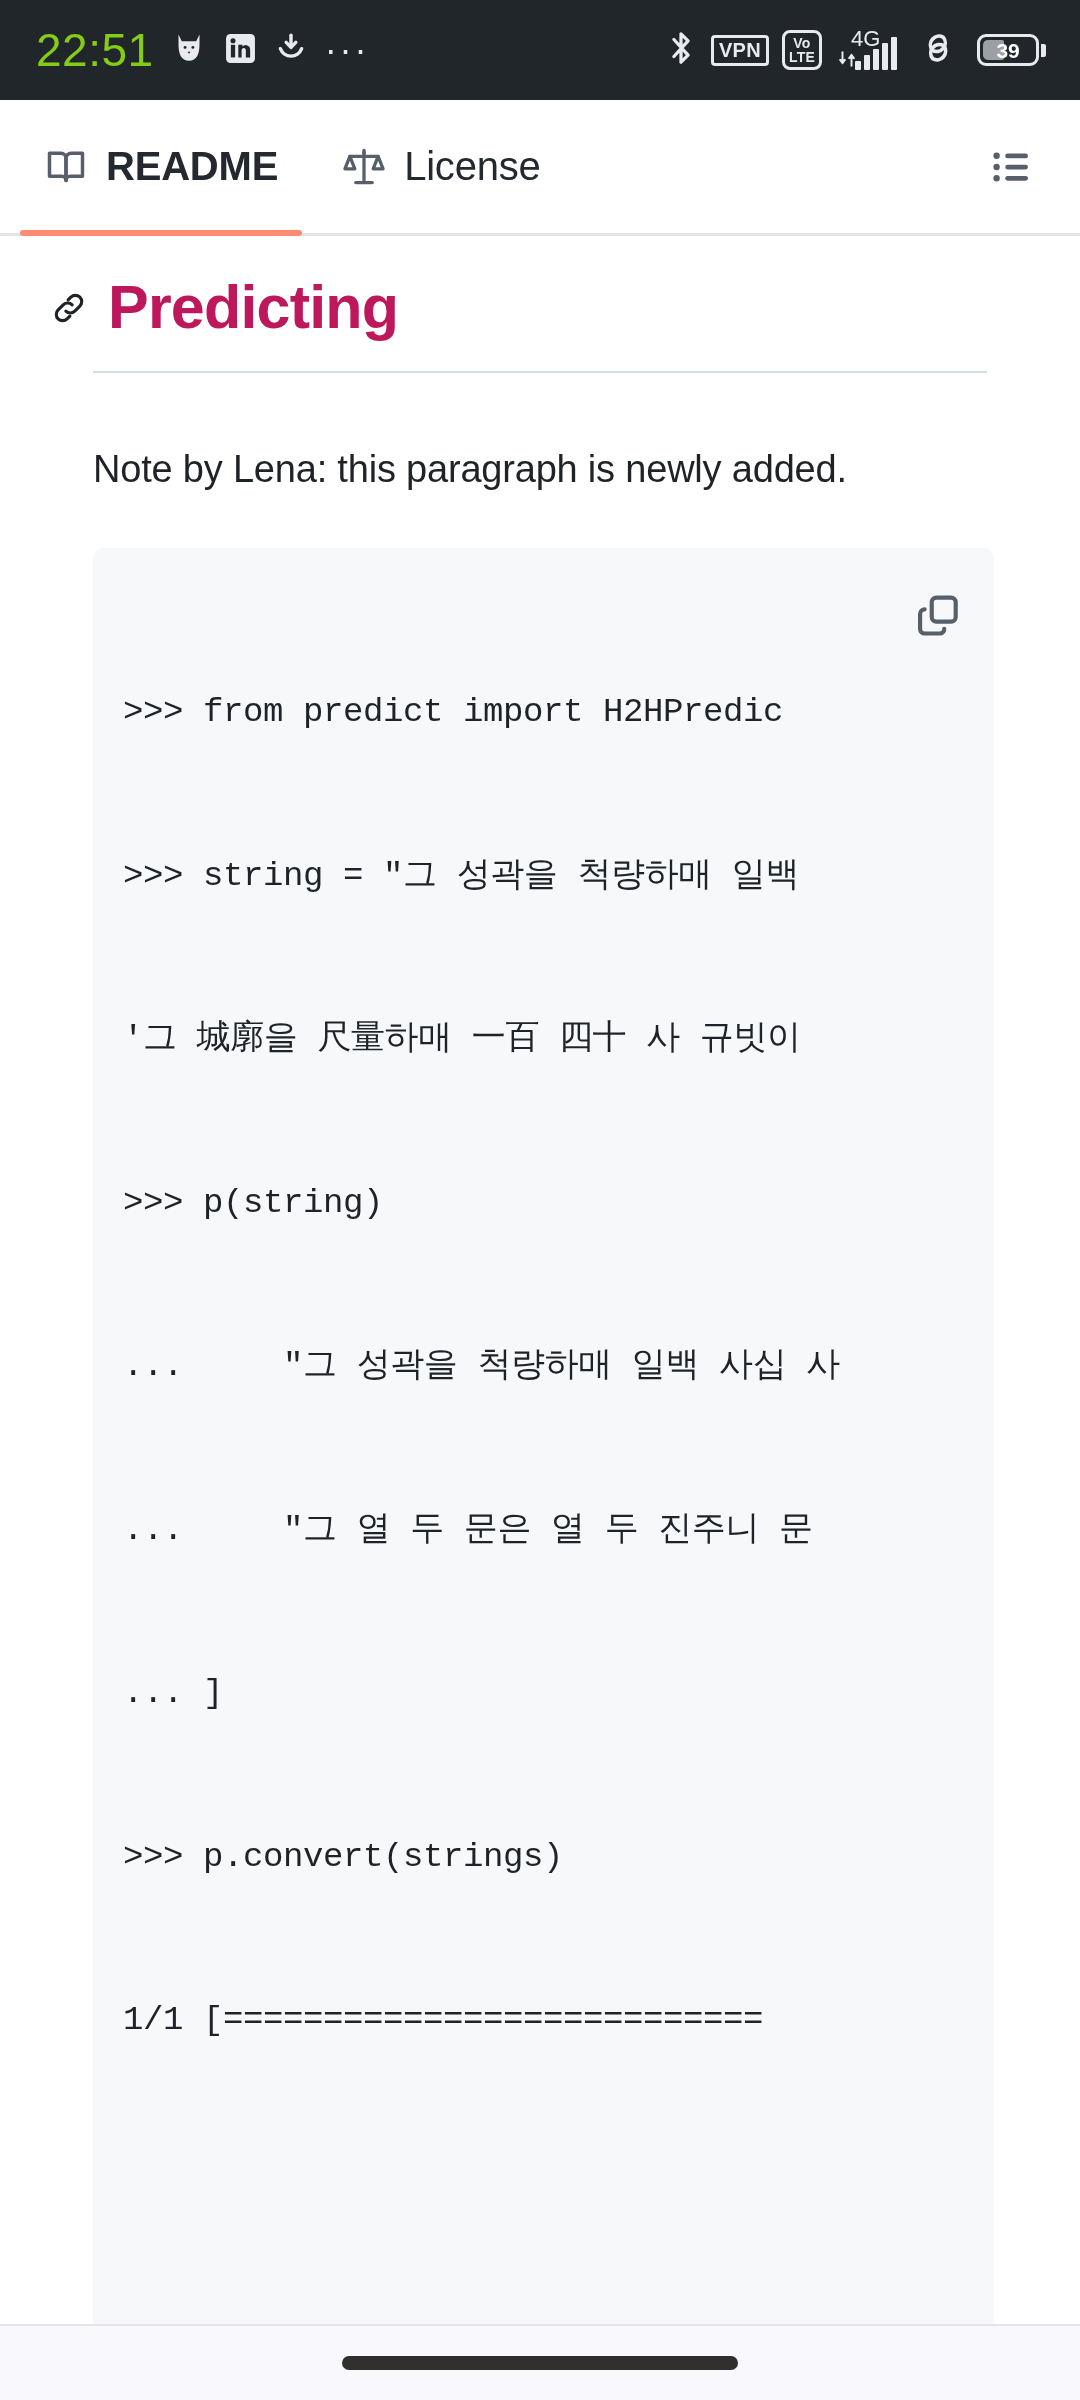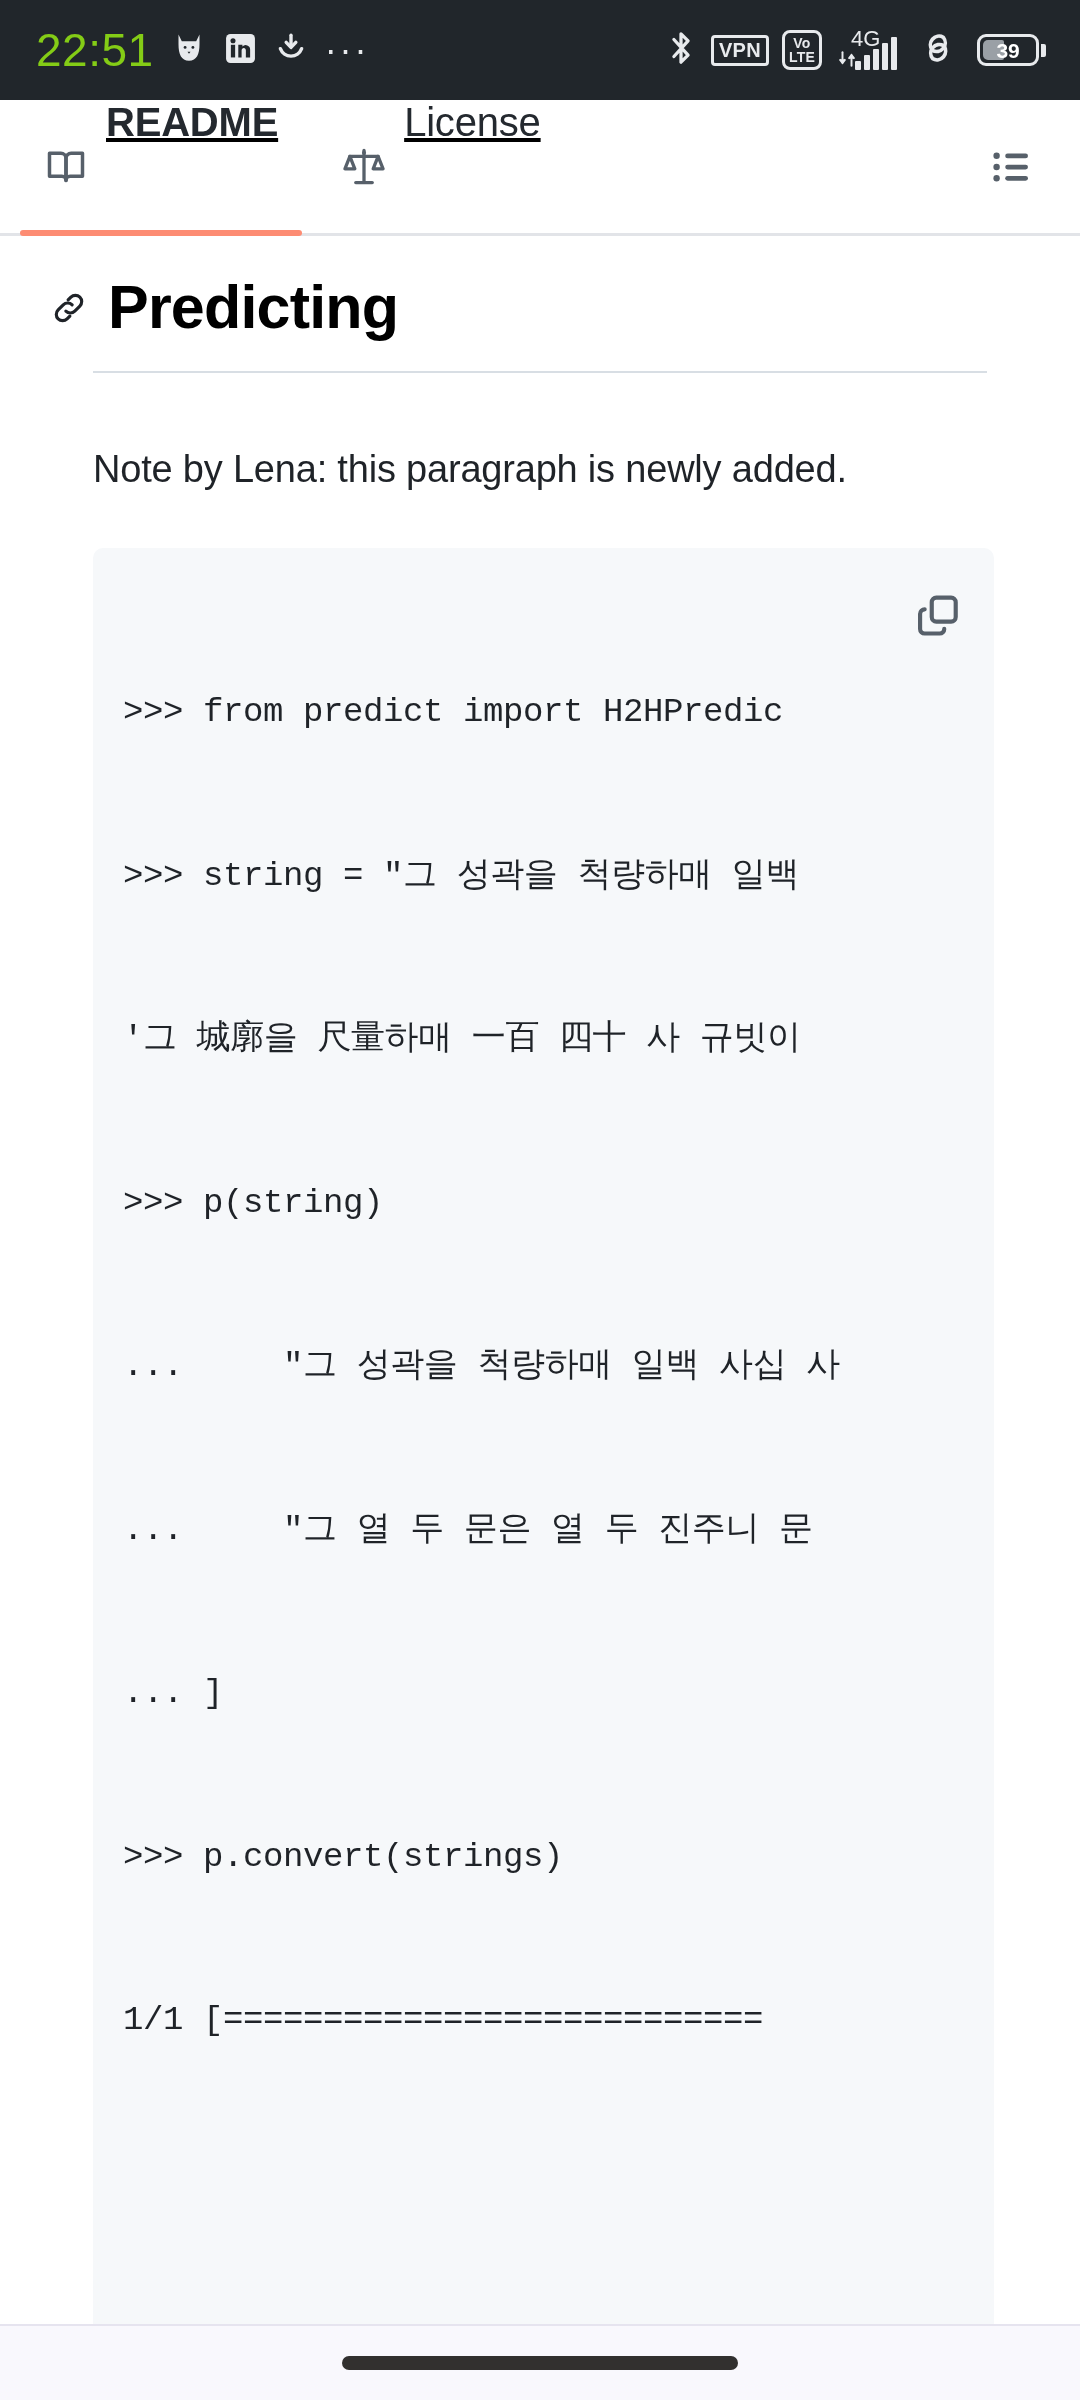--- a/index.html
+++ b/index.html
@@ -133,25 +133,25 @@
     height: 136px;
     background: #ffffff;
     display: flex;
     align-items: center;
     padding: 0 34px 0 38px;
     position: relative;
     border-bottom: 3px solid #e2e4e8;
   }
   .tab {
     display: flex;
+    align-items: center;
     gap: 18px;
     height: 100%;
     padding: 0 6px;
     position: relative;
-    text-decoration: underline;
   }
   .tab + .tab { margin-left: 52px; }
   .tab-label {
     font-size: 40px;
     color: #24292f;
     letter-spacing: -0.2px;
   }
   .tab.active .tab-label { font-weight: 700; }
   .tab.active::after {
     content: "";
@@ -176,21 +176,21 @@
   .heading-row {
     display: flex;
     align-items: center;
     gap: 18px;
     padding-top: 38px;
   }
   .anchor-icon { color: #24292f; display: flex; align-items: center; flex: 0 0 auto; }
   .page-title {
     font-size: 61px;
     font-weight: 700;
-    color: #000000;
+    color: #be185d;
     letter-spacing: -0.8px;
     line-height: 1.1;
   }
   .hr {
     height: 2px;
     background: #d8dee4;
     margin: 30px 45px 0 45px;
   }
   .para {
     font-size: 38px;

